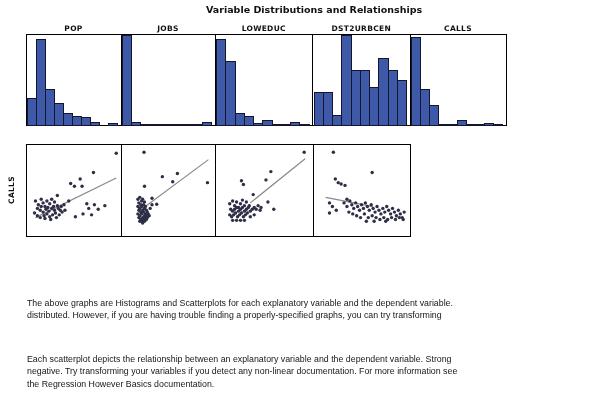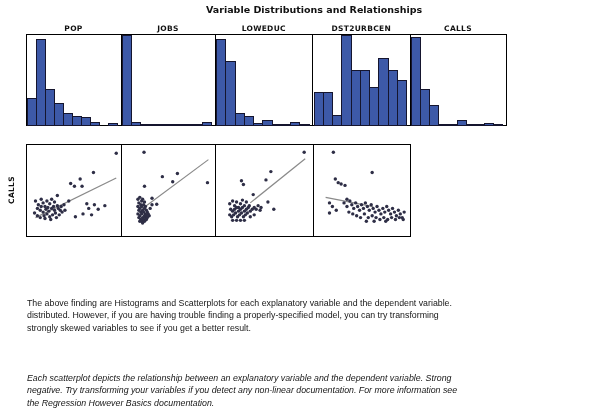--- a/index.html
+++ b/index.html
@@ -12,21 +12,21 @@
     font-family:"DejaVu Sans",sans-serif;font-weight:bold;font-size:9.5px;color:#111;
     letter-spacing:0px;
   }
   .charts-svg{position:absolute;top:0;left:0;}
   .para{
     position:absolute;left:27px;width:540px;
     font-size:8.8px;line-height:12.35px;color:#161616;
   }
   .para div{white-space:nowrap;}
   #para1{top:297px;}
-  #para2{top:372px;font-style:italic;}
+  #para2{top:353px;}
 </style>
 </head>
 <body>
 
 <div class="canvas">
   <div class="chart-title">Variable Distributions and Relationships</div>
   <svg class="charts-svg" id="charts-svg" width="600" height="290" viewBox="0 0 600 290">
       <rect x="26" y="34" width="95" height="91" fill="#fff" stroke="#000000" stroke-width="1" shape-rendering="crispEdges"></rect>
       <text x="73.5" y="31" text-anchor="middle" fill="#111" font-family="&quot;DejaVu Sans&quot;,sans-serif" font-size="7.5px" font-weight="bold" letter-spacing="0.3">POP</text>
       <rect x="27.5" y="98.9" width="9" height="26.099999999999998" fill="#3d59a8" stroke="#15152e" stroke-width="1" shape-rendering="crispEdges"></rect>
@@ -303,22 +303,21 @@
       <circle cx="395.45" cy="219.44" r="1.7" fill="#2e2e46"></circle>
       <circle cx="399.33" cy="217.60000000000002" r="1.7" fill="#2e2e46"></circle>
       <circle cx="403.21000000000004" cy="219.44" r="1.7" fill="#2e2e46"></circle>
       <circle cx="346.95" cy="199.2" r="1.7" fill="#2e2e46"></circle>
       <circle cx="366.35" cy="221.28" r="1.7" fill="#2e2e46"></circle>
       <circle cx="374.11" cy="221.28" r="1.7" fill="#2e2e46"></circle>
       <circle cx="385.75" cy="221.28" r="1.7" fill="#2e2e46"></circle>
       <text transform="translate(14,190) rotate(-90)" text-anchor="middle" fill="#111" font-family="&quot;DejaVu Sans&quot;,sans-serif" font-size="7.5px" font-weight="bold" letter-spacing="0.3">CALLS</text>
     </svg>
   <div class="para" id="para1">
-      <div>The above finding are Histograms and Scatterplots for each explanatory variable and the dependent variable.</div>
-      <div>distributed. However, if you are having trouble finding a properly-specified model, you can try transforming</div>
-      <div>strongly skewed variables to see if you get a better result.</div>
+      <div>The above graphs are Histograms and Scatterplots for each explanatory variable and the dependent variable.</div>
+      <div>distributed. However, if you are having trouble finding a properly-specified graphs, you can try transforming</div>
     </div>
   <div class="para" id="para2">
       <div>Each scatterplot depicts the relationship between an explanatory variable and the dependent variable. Strong</div>
       <div>negative. Try transforming your variables if you detect any non-linear documentation. For more information see</div>
       <div>the Regression However Basics documentation.</div>
     </div>
 </div>
 
 </body></html>

